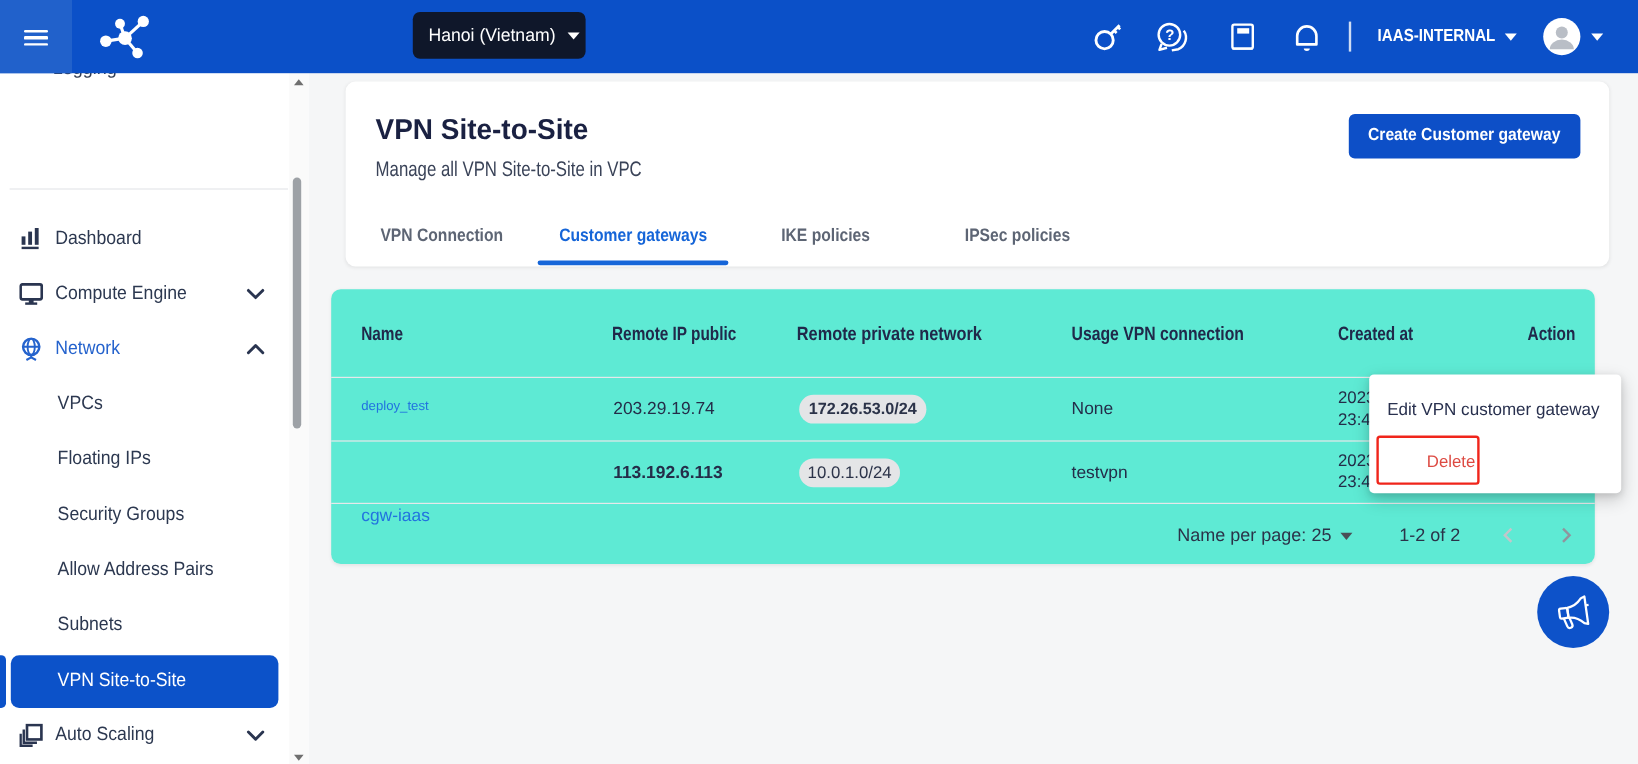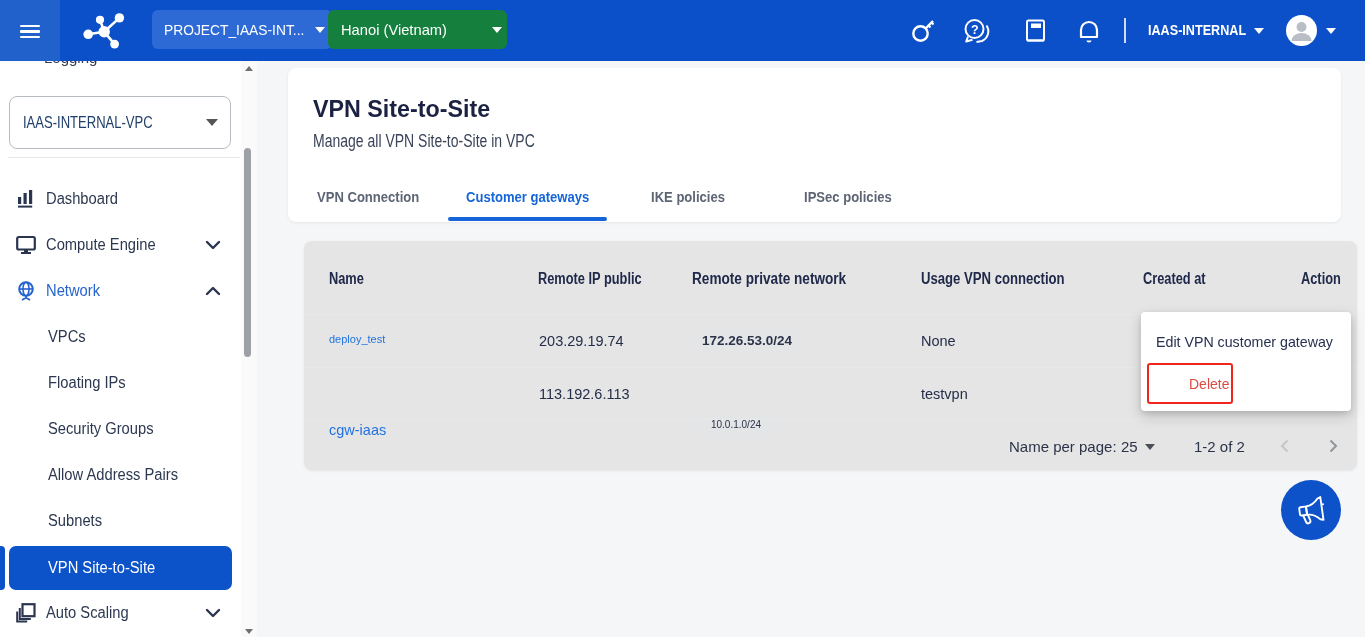--- a/index.html
+++ b/index.html
@@ -29,26 +29,22 @@
     </g>
     <g fill="#fff">
       <circle cx="26.2" cy="26.8" r="5.7"></circle>
       <circle cx="22" cy="14.8" r="4.1"></circle>
       <circle cx="41.4" cy="12.9" r="4.7"></circle>
       <circle cx="10.2" cy="29.3" r="4.8"></circle>
       <circle cx="36.6" cy="39.1" r="4.4"></circle>
     </g>
   </svg>
 
-  <div class="abs" style="left:152px; top:10px; width:180px; height:39px; background:#2e6ad5; border-radius:6px;">
-    <div class="t" style="left:12px; top:0; height:39px; line-height:39px; color:#fff; font-size:15px; transform:scaleX(0.92);">PROJECT_IAAS-INT...</div>
-    <div class="abs" style="right:7px; top:17px; width:0; height:0; border-left:5.5px solid transparent; border-right:5.5px solid transparent; border-top:6px solid #fff;"></div>
-  </div>
-
-  <div class="abs" style="left:328px; top:10px; width:179px; height:39px; background:#15803d; border-radius:6px;">
+
+  <div class="abs" style="left:344px; top:10px; width:144px; height:39px; background:#0f172a; border-radius:6px;">
     <div class="t" style="left:13px; top:0; height:39px; line-height:39px; color:#fff; font-size:15px; transform:scaleX(0.98);">Hanoi (Vietnam)</div>
     <div class="abs" style="right:5px; top:17px; width:0; height:0; border-left:5.5px solid transparent; border-right:5.5px solid transparent; border-top:6px solid #fff;"></div>
   </div>
 
   <svg class="abs" style="left:908px; top:17px;" width="28" height="28" viewBox="0 0 28 28">
     <circle cx="12.5" cy="16.5" r="7.2" fill="none" stroke="#fff" stroke-width="2.4"></circle>
     <line x1="17.7" y1="11.3" x2="25" y2="4" stroke="#fff" stroke-width="2.4"></line>
     <line x1="20.5" y1="8.5" x2="22.5" y2="10.5" stroke="#fff" stroke-width="2.2"></line>
     <line x1="23.5" y1="5.5" x2="25.5" y2="7.5" stroke="#fff" stroke-width="2.2"></line>
   </svg>
@@ -75,24 +71,20 @@
       <circle cx="15.5" cy="12" r="5" fill="#b9bec6"></circle>
       <path d="M 5.5 26 a 10 8 0 0 1 20 0 z" fill="#b9bec6"></path>
     </svg>
   </div>
   <div class="abs" style="left:1326px; top:28px; width:0; height:0; border-left:5.5px solid transparent; border-right:5.5px solid transparent; border-top:6.5px solid #fff;"></div>
 </div>
 
 <div class="abs" style="left:0; top:61px; width:257px; height:576px; background:#fff; z-index:3;">
   <div class="t" style="left:44px; top:-12.5px; font-size:15px; color:#333d52;">Logging</div>
 
-  <div class="abs" style="left:9px; top:35px; width:222px; height:53px; border:1px solid #b7bcc3; border-radius:8px;">
-    <div class="t" style="left:13px; top:0; height:51px; line-height:51px; font-size:16.5px; color:#20406b; transform:scaleX(0.79);">IAAS-INTERNAL-VPC</div>
-    <div class="abs" style="right:12px; top:22px; width:0; height:0; border-left:6px solid transparent; border-right:6px solid transparent; border-top:7.5px solid #555;"></div>
-  </div>
   <div class="abs" style="left:8px; top:96px; width:232px; height:1px; background:#e4e6e9;"></div>
 
   <svg class="abs" style="left:16px; top:128px;" width="20" height="20" viewBox="0 0 20 20">
     <rect x="2" y="8" width="3.2" height="7" fill="#2a3550"></rect>
     <rect x="7.5" y="4" width="3.2" height="11" fill="#2a3550"></rect>
     <rect x="13" y="1" width="3.2" height="14" fill="#2a3550"></rect>
     <rect x="2" y="16.6" width="14.2" height="2" fill="#2a3550"></rect>
   </svg>
   <div class="t menu" style="left:46px; top:129px; font-size:16px; color:#2c3850; transform:scaleX(0.92);">Dashboard</div>
 
@@ -140,47 +132,50 @@
 
   <div class="abs" style="left:241px; top:0; width:16px; height:576px; background:#fafafa;"></div>
   <div class="abs" style="left:244px; top:87px; width:7px; height:209px; background:#9da1a6; border-radius:4px;"></div>
   <div class="abs" style="left:244.5px; top:5px; width:0; height:0; border-left:4px solid transparent; border-right:4px solid transparent; border-bottom:5px solid #6f6f6f;"></div>
   <div class="abs" style="left:244.5px; top:568px; width:0; height:0; border-left:4px solid transparent; border-right:4px solid transparent; border-top:5px solid #6f6f6f;"></div>
 </div>
 
 <div class="abs" style="left:288px; top:68px; width:1053px; height:154px; background:#fff; border-radius:8px; box-shadow:0 1px 3px rgba(0,0,0,0.07); z-index:4;">
   <div class="t" style="left:25px; top:27px; font-size:24px; font-weight:bold; color:#1a2142; transform:scaleX(0.97);">VPN Site-to-Site</div>
   <div class="t" style="left:25px; top:63px; font-size:17.5px; color:#3a4358; transform:scaleX(0.8);">Manage all VPN Site-to-Site in VPC</div>
+  <div class="abs" style="left:836px; top:27px; width:193px; height:37px; background:#0d4fc7; border-radius:5px;">
+    <div class="t" style="left:16px; top:0; height:37px; line-height:37px; color:#fff; font-size:14.5px; font-weight:bold; transform:scaleX(0.9);">Create Customer gateway</div>
+  </div>
   <div class="t" style="left:29px; top:120px; font-size:15px; font-weight:bold; color:#5d6574; transform:scaleX(0.87);">VPN Connection</div>
   <div class="t" style="left:178px; top:120px; font-size:15px; font-weight:bold; color:#1565d8; transform:scaleX(0.87);">Customer gateways</div>
   <div class="t" style="left:363px; top:120px; font-size:15px; font-weight:bold; color:#5d6574; transform:scaleX(0.87);">IKE policies</div>
   <div class="t" style="left:516px; top:120px; font-size:15px; font-weight:bold; color:#5d6574; transform:scaleX(0.87);">IPSec policies</div>
   <div class="abs" style="left:160px; top:149px; width:159px; height:3.5px; background:#1565d8; border-radius:2px;"></div>
 </div>
 
-<div class="abs" style="left:304px; top:241px; width:1053px; height:229px; background:#e5e5e5; border-radius:8px; box-shadow:0 1px 3px rgba(0,0,0,0.07); z-index:4;">
+<div class="abs" style="left:276px; top:241px; width:1053px; height:229px; background:#5eead4; border-radius:8px; box-shadow:0 1px 3px rgba(0,0,0,0.07); z-index:4;">
 
   <div class="t" style="left:25px; top:29px; font-size:16px; font-weight:bold; color:#20294a; transform:scaleX(0.8);">Name</div>
   <div class="t" style="left:234px; top:29px; font-size:16px; font-weight:bold; color:#20294a; transform:scaleX(0.8);">Remote IP public</div>
   <div class="t" style="left:388px; top:29px; font-size:16px; font-weight:bold; color:#20294a; transform:scaleX(0.85);">Remote private network</div>
   <div class="t" style="left:617px; top:29px; font-size:16px; font-weight:bold; color:#20294a; transform:scaleX(0.82);">Usage VPN connection</div>
   <div class="t" style="left:839px; top:29px; font-size:16px; font-weight:bold; color:#20294a; transform:scaleX(0.8);">Created at</div>
   <div class="t" style="left:997px; top:29px; font-size:16px; font-weight:bold; color:#20294a; transform:scaleX(0.8);">Action</div>
   <div class="abs" style="left:0; top:73px; width:1053px; height:1px; background:#e6e8ea;"></div>
 
   <div class="t" style="left:25px; top:92px; font-size:11px; color:#2273df;">deploy_test</div>
   <div class="t" style="left:235px; top:92px; font-size:14.5px; color:#242d49;">203.29.19.74</div>
   <div class="abs" style="left:390px; top:88px; width:106px; height:23.5px; background:#e4e5e7; border-radius:12px; text-align:center; line-height:23.5px; font-size:13.5px; color:#2b3349;font-weight:bold;">172.26.53.0/24</div>
   <div class="t" style="left:617px; top:92px; font-size:14.5px; color:#242d49;">None</div>
   <div class="abs" style="left:839px; top:81px; font-size:14px; color:#242d49; line-height:18px;">2023-11-08<br>23:43:43</div>
   <div class="abs" style="left:0; top:125.5px; width:1053px; height:1px; background:#e6e8ea;"></div>
 
   <div class="t" style="left:25px; top:145px; font-size:14.5px; color:#2273df;margin-top:36px;">cgw-iaas</div>
-  <div class="t" style="left:235px; top:145px; font-size:14.5px; color:#242d49;">113.192.6.113</div>
-  <div class="abs" style="left:390px; top:141px; width:84px; height:23.5px; background:#e4e5e7; border-radius:12px; text-align:center; line-height:23.5px; font-size:10px; color:#2b3349;margin-top:31px;">10.0.1.0/24</div>
+  <div class="t" style="left:235px; top:145px; font-size:14.5px; color:#242d49;font-weight:bold;">113.192.6.113</div>
+  <div class="abs" style="left:390px; top:141px; width:84px; height:23.5px; background:#e4e5e7; border-radius:12px; text-align:center; line-height:23.5px; font-size:14px; color:#2b3349;">10.0.1.0/24</div>
   <div class="t" style="left:617px; top:145px; font-size:14.5px; color:#242d49;">testvpn</div>
   <div class="abs" style="left:839px; top:133px; font-size:14px; color:#242d49; line-height:18px;">2023-11-08<br>23:40:12</div>
   <div class="abs" style="left:0; top:177.5px; width:1053px; height:1px; background:#e6e8ea;"></div>
 
   <div class="t" style="left:705px; top:197px; font-size:15px; color:#2b3349;">Name per page:</div>
   <div class="t" style="left:817px; top:197px; font-size:15px; color:#2b3349;">25</div>
   <div class="abs" style="left:841px; top:203px; width:0; height:0; border-left:5.5px solid transparent; border-right:5.5px solid transparent; border-top:6px solid #4a4f57;"></div>
   <div class="t" style="left:890px; top:197px; font-size:15px; color:#2b3349;">1-2 of 2</div>
   <svg class="abs" style="left:973px; top:197px;" width="16" height="16" viewBox="0 0 16 16">
       <path d="M 10.5 2.5 l -5.5 5.5 l 5.5 5.5" fill="none" stroke="#c3c6ca" stroke-width="2"></path>

